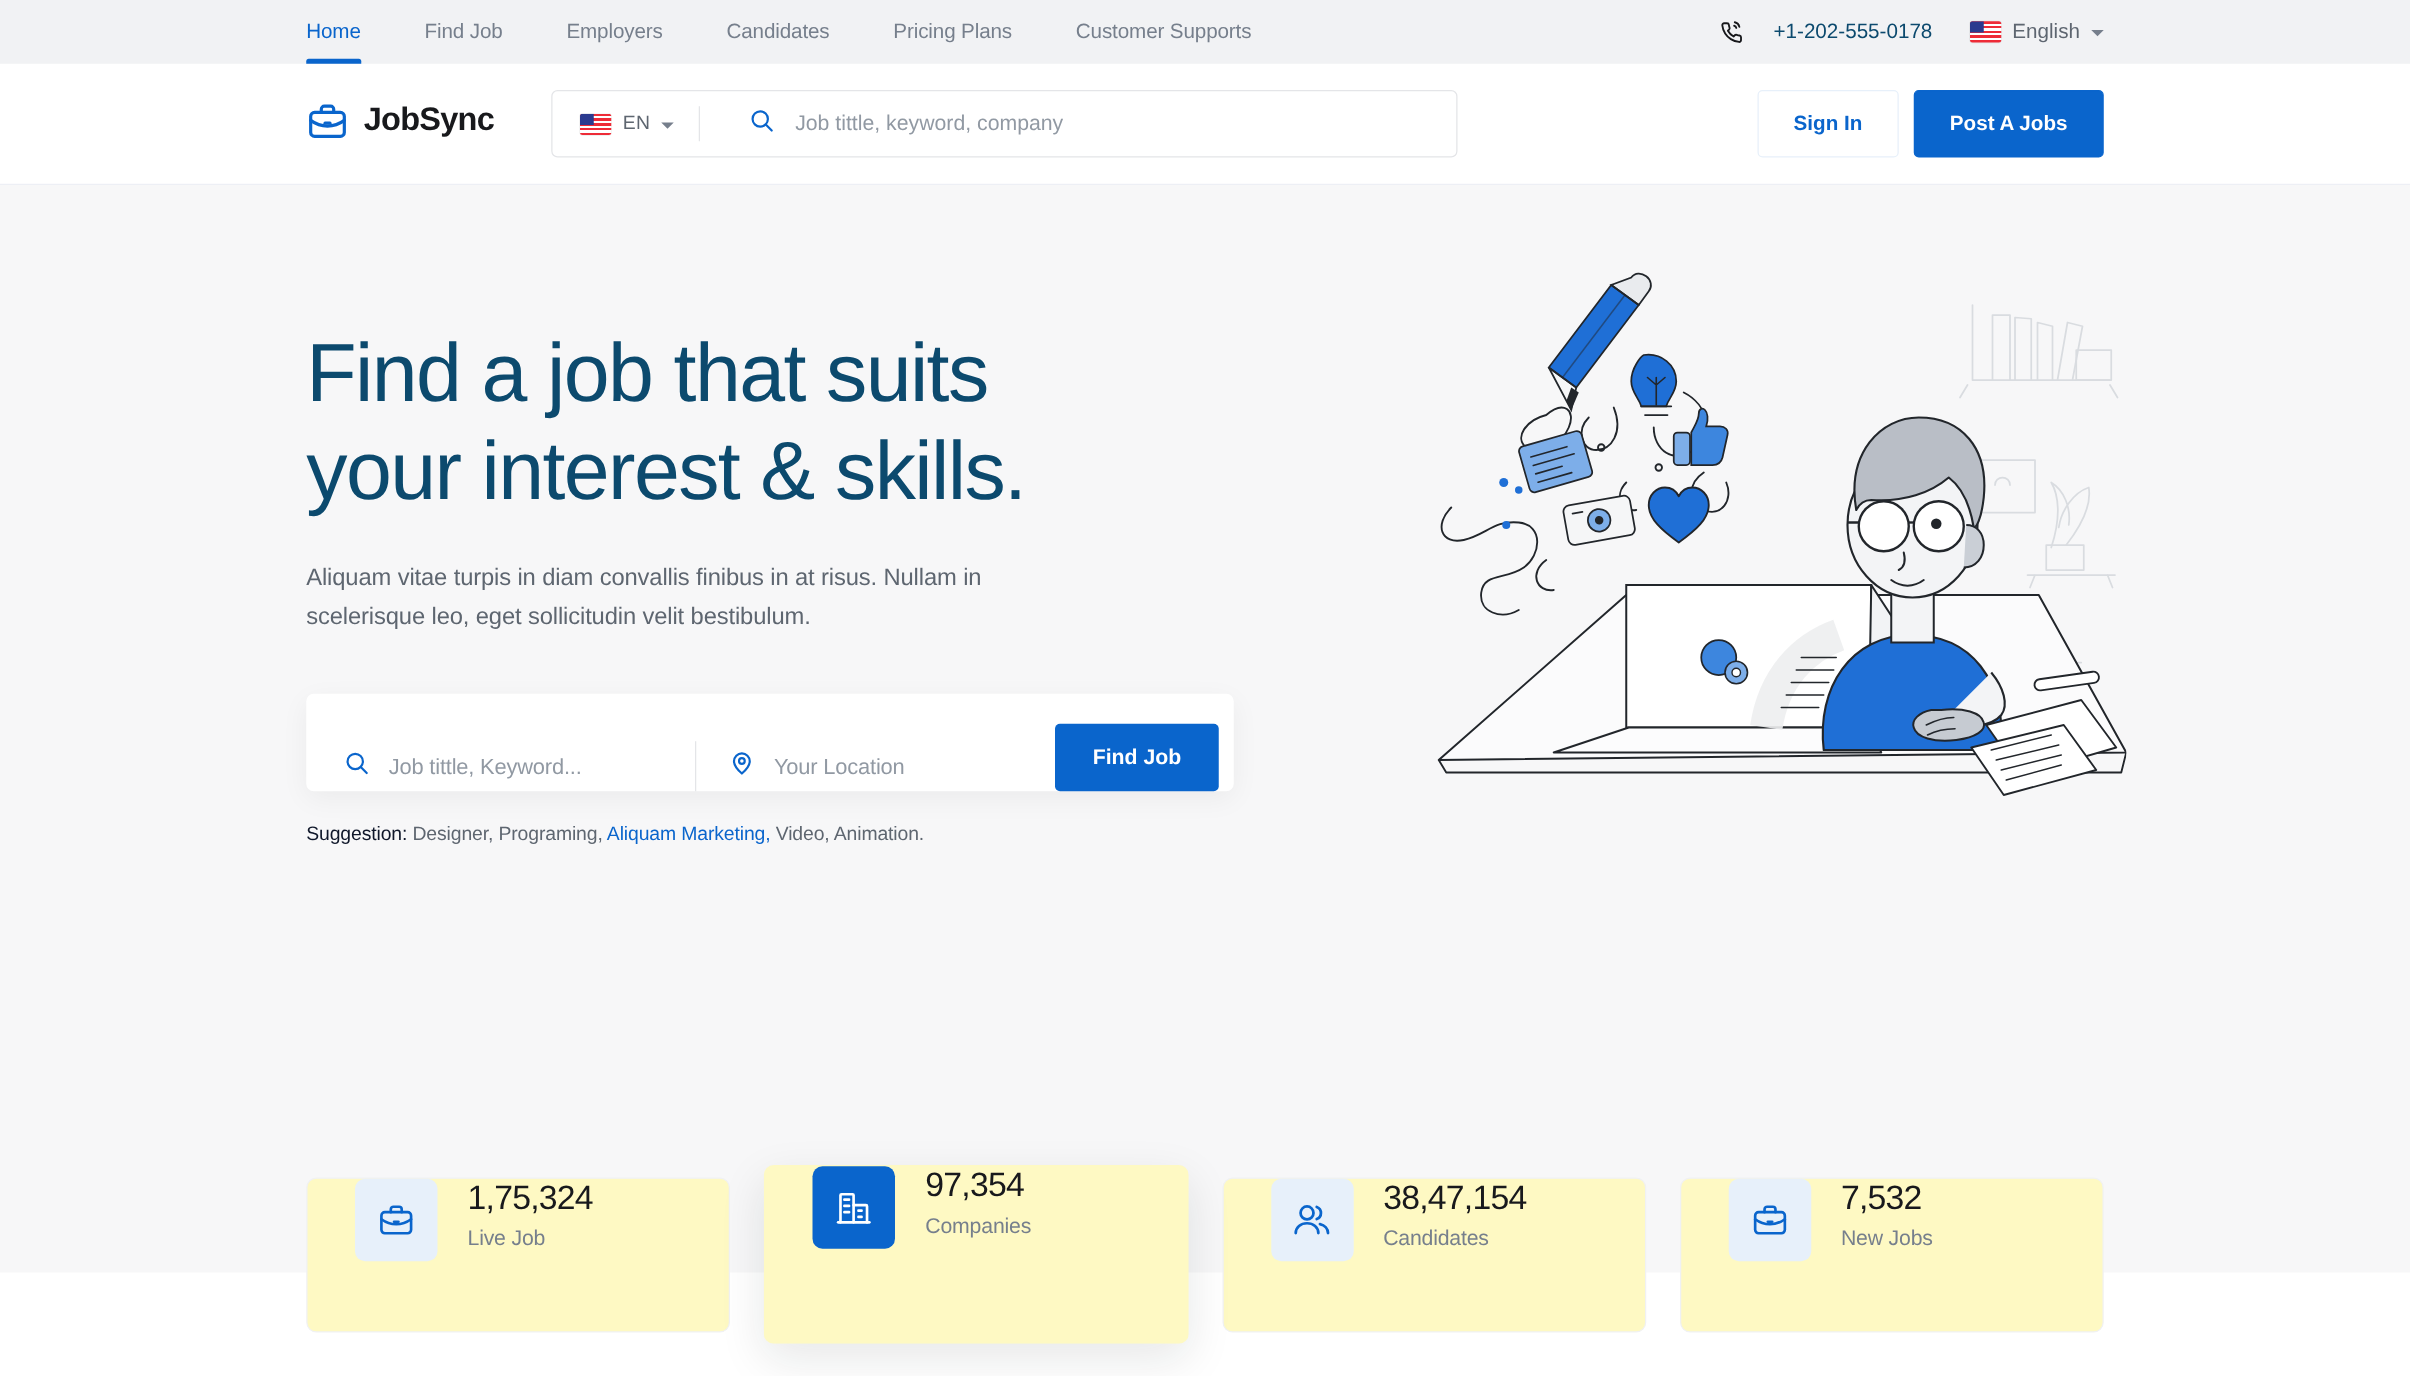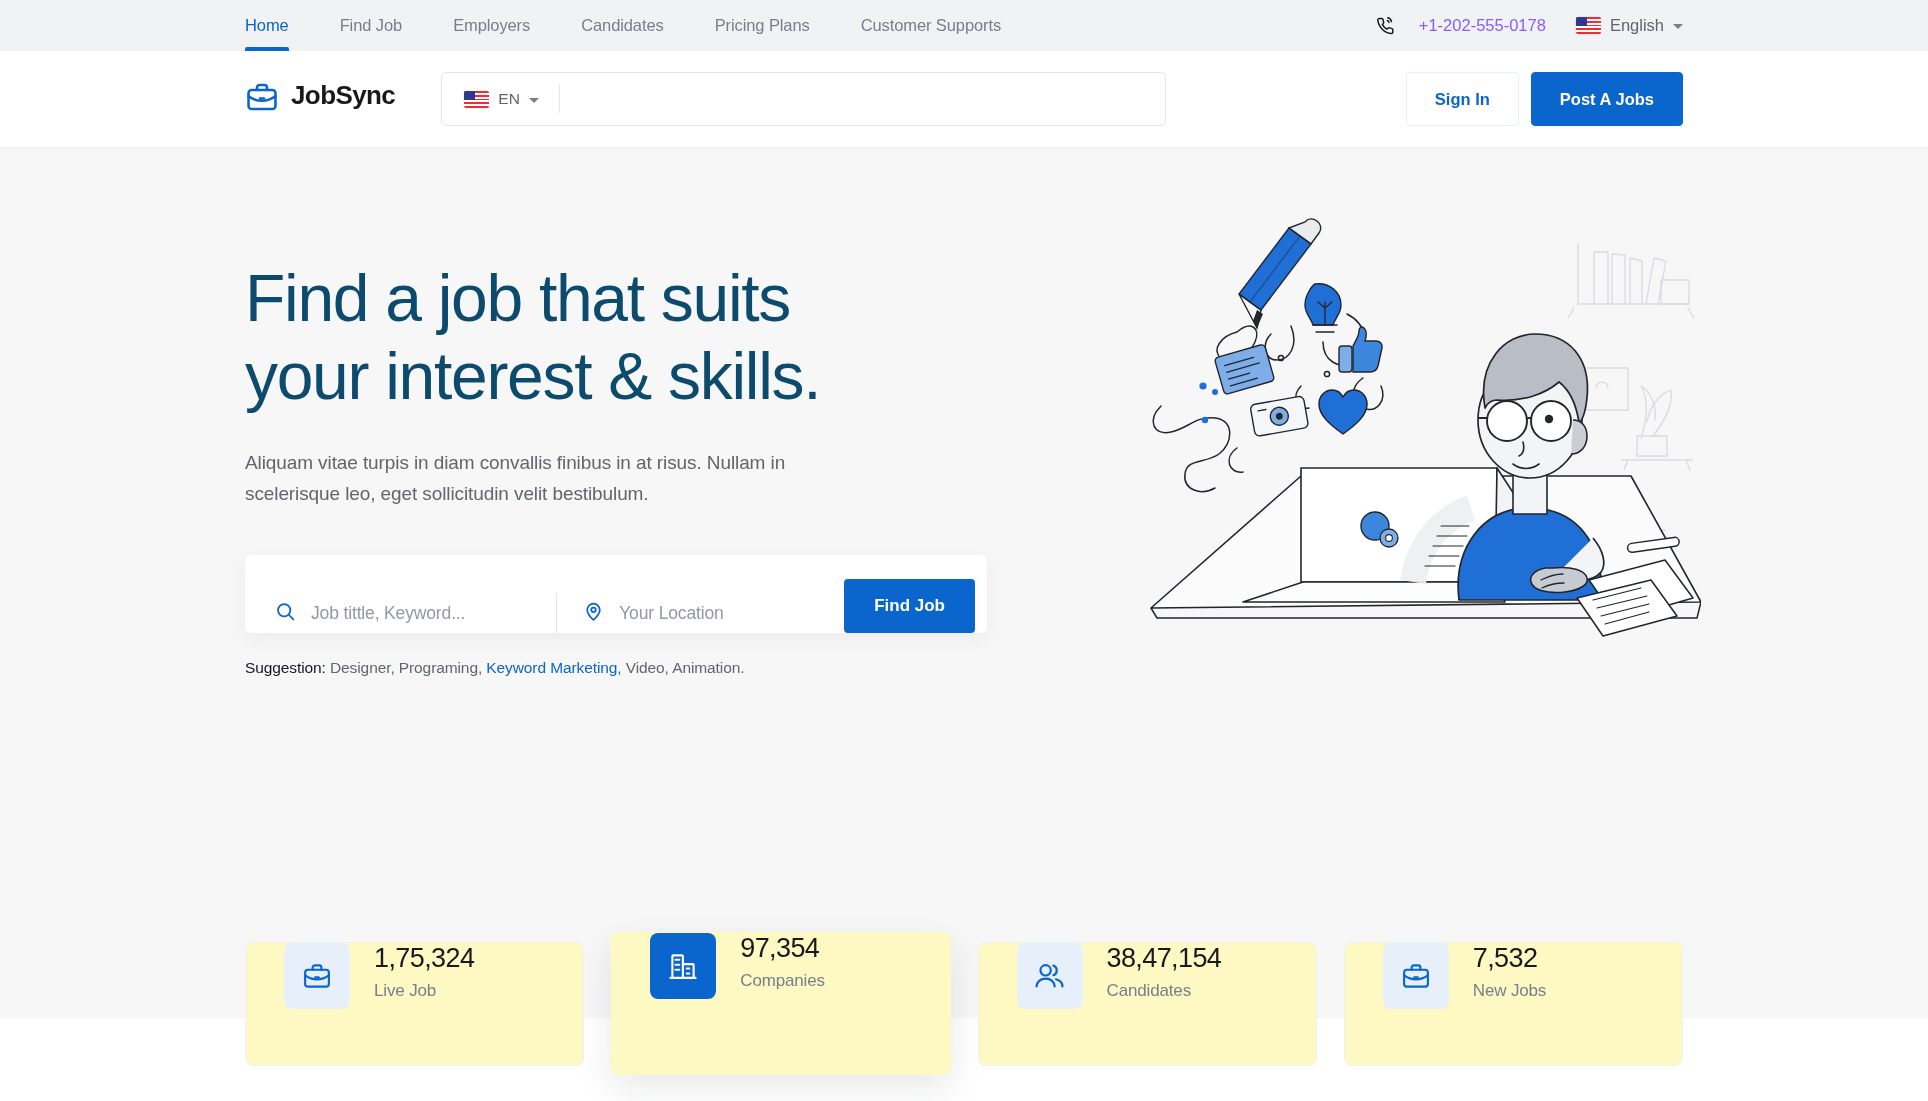--- a/index.html
+++ b/index.html
@@ -26,21 +26,21 @@
   }
   .topnav-item:first-child{ padding-left:0; }
   .topnav-item.active{ color:#0A65CC; font-weight:500; }
   .topnav-item.active::after{
     content:""; position:absolute; left:0; right:17px; bottom:0;
     height:4px; background:#0A65CC; border-radius:2px 2px 0 0;
   }
   .topbar-right{
     margin-left:auto; display:flex; align-items:center; gap:30px;
   }
-  .phone{ display:flex; align-items:center; gap:24px; font-size:16.5px; color:#8b5cf6; }
+  .phone{ display:flex; align-items:center; gap:24px; font-size:16.5px; color:#0c4a6e; }
   .phone svg{ display:block; }
   .langsel{ display:flex; align-items:center; gap:9px; font-size:16.5px; color:#5E6670; cursor:pointer; }
   .flag{
     width:25px; height:17px; border-radius:2px; overflow:hidden;
     display:inline-block; position:relative; flex:0 0 auto;
     background:repeating-linear-gradient(#EE2B37 0 1.9px, #ffffff 1.9px 3.8px);
     box-shadow:0 0 0 0.5px rgba(0,0,0,.08);
   }
   .flag::before{
     content:""; position:absolute; left:0; top:0; width:11px; height:9px;
@@ -216,20 +216,29 @@
       </svg>
     </span>
     <span class="logo-text">JobSync</span>
   </div>
 
   <div class="hsearch">
     <div class="hsearch-lang">
       <span class="flag"></span>
       <span class="code">EN</span>
       <span class="chev"></span>
+    </div>
+    <div class="hsearch-field">
+      <span>
+        <svg width="21" height="21" viewBox="0 0 24 24" fill="none" stroke="#0A65CC" stroke-width="2" stroke-linecap="round">
+          <circle cx="10.5" cy="10.5" r="7"></circle>
+            <path d="M16 16l5 5"></path>
+        </svg>
+      </span>
+      <input type="text" placeholder="Job tittle, keyword, company" style="">
     </div>
   </div>
 
   <div class="header-actions">
     <button class="btn btn-outline">Sign In</button>
     <button class="btn btn-primary">Post A Jobs</button>
   </div>
 </div>
 
 <div class="hero">
@@ -259,21 +268,21 @@
             </svg>
           </span>
           <input type="text" placeholder="Your Location" style="">
         </div>
         <button class="sb-btn">Find Job</button>
       </div>
 
       <div class="suggestion">
         <span class="sg-label">Suggestion:</span>
         <span class="sg-items">Designer, Programing,</span>
-        <span class="sg-link">Keyword Marketing,</span>
+        <span class="sg-link">Aliquam Marketing,</span>
         <span class="sg-items">Video, Animation.</span>
       </div>
     </div>
 
     <div class="hero-art">
       <svg viewBox="0 0 560 440" fill="none" xmlns="http://www.w3.org/2000/svg">
         <g stroke="#D9DCE0" stroke-width="1.4" fill="none" stroke-linecap="round" stroke-linejoin="round">
           <path d="M437 36v60M437 96h110M453 96V44h14v52M471 96V46l13 1v49M489 96V50l12 3v43M505 96l8-46 12 3-8 43"></path>
           <path d="M520 72h28v24h-28z"></path>
           <path d="M433 100l-6 10M547 100l6 10"></path>

